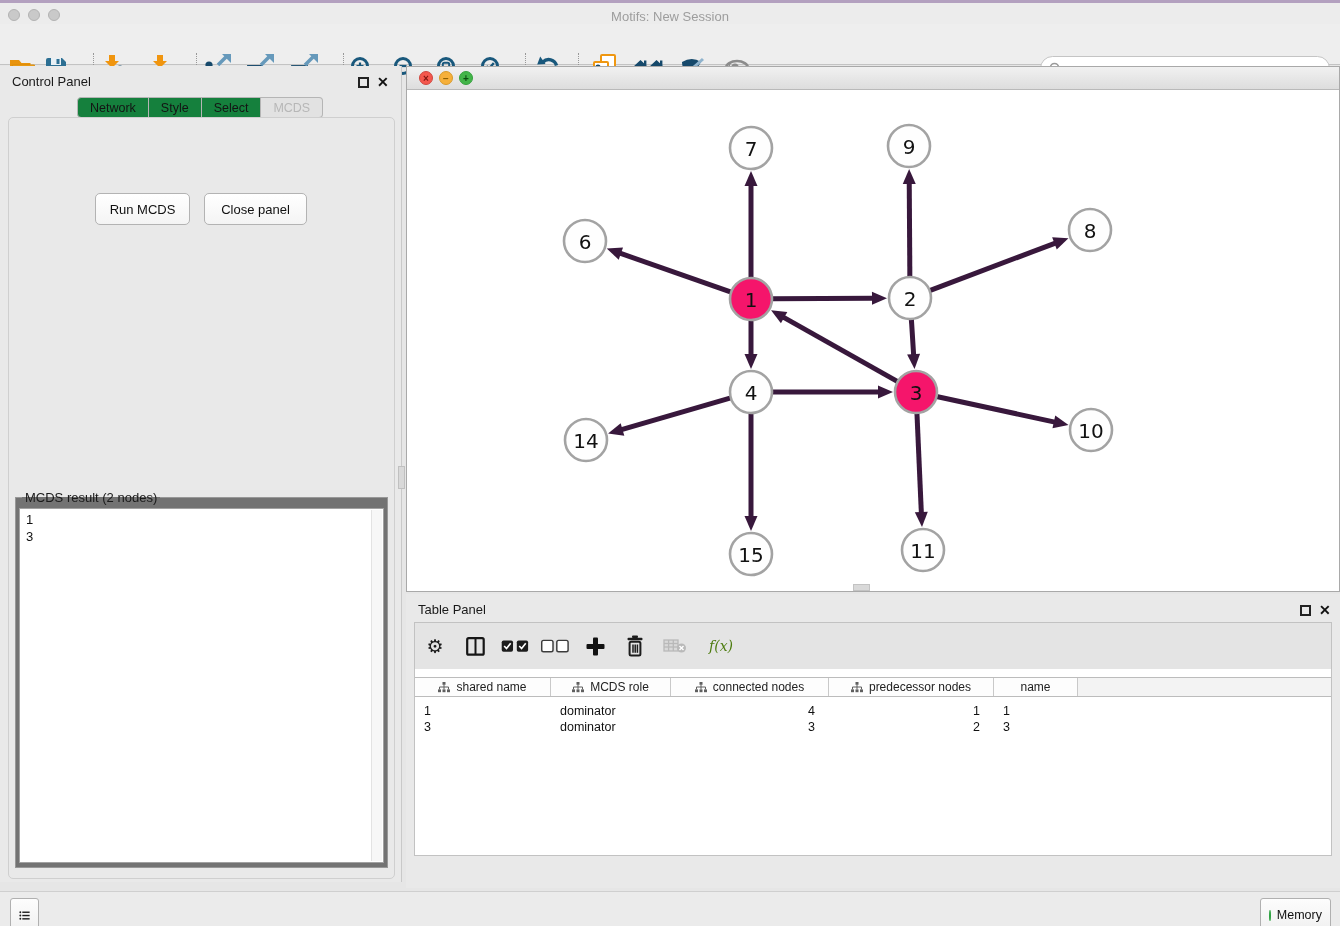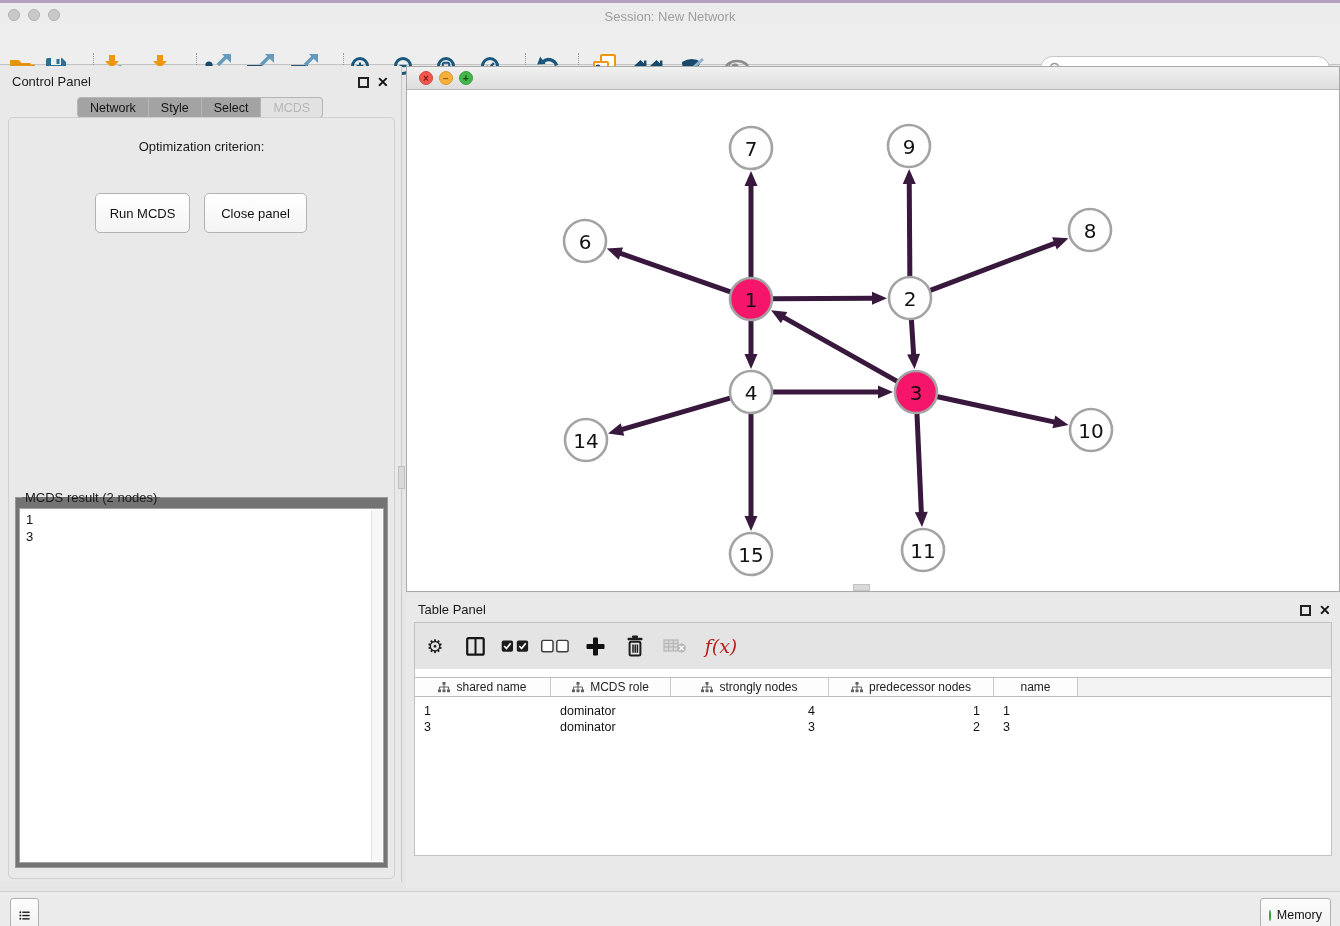--- a/index.html
+++ b/index.html
@@ -19,29 +19,29 @@
   .tsep { position:absolute; top:29px; height:30px; border-left:1px dotted #979797; width:0; }
   .searchbox { position:absolute; left:1040px; top:32px; width:290px; height:25px; background:#fff; border:1px solid #c4c4c4; border-radius:13px; display:flex; align-items:center; padding:0 8px; }
   .searchbox input { border:none; outline:none; flex:1; font-size:13px; background:transparent; margin-left:5px; font-family:"Liberation Sans",sans-serif; }
 
   
   .cpanel { left:0; top:66px; width:402px; height:816px; background:#e9e9e9; border-right:1px solid #c9c9c9; }
   .panel-title { font-size:13px; color:#1a1a1a; }
   .float-btn { width:11px; height:11px; border:2px solid #222; background:transparent; display:inline-block; }
   .close-x { font-size:14px; font-weight:bold; color:#111; line-height:11px; }
   .ctab-row { position:absolute; left:77px; top:31px; height:21px; display:flex; }
-  .tab { border:1px solid #b5b5b5; border-left:none; background:#a3a3a3; color:#141414; font-size:12.5px; display:flex; align-items:center; justify-content:center; padding:0 12px; }
+  .tab { border:1px solid #b5b5b5; border-left:none; background:#15803d; color:#141414; font-size:12.5px; display:flex; align-items:center; justify-content:center; padding:0 12px; }
   .tab:first-child { border-left:1px solid #b5b5b5; border-radius:4px 0 0 4px; }
   .tab:last-child { border-radius:0 4px 4px 0; }
   .tab.sel { background:#e2e2e2; color:#b7b7b7; }
   .cbody { position:absolute; left:8px; top:51px; width:387px; height:762px; background:#e9e9e9; border:1px solid #cfcfcf; border-radius:5px; }
   .opt-label { position:absolute; left:0; top:21px; width:100%; text-align:center; font-size:13px; color:#1a1a1a; }
   .cselect { position:absolute; left:36px; top:42px; width:308px; height:23px; background:#fff; border:1px solid #b3b3b3; border-radius:5px; display:flex; align-items:center; padding:0 10px; font-size:13px; color:#111; }
   .cselect .chev { margin-left:auto; }
-  .btn { position:absolute; height:40px; background:linear-gradient(#ffffff,#f4f4f4); border:1px solid #b3b3b3; border-radius:5px; font-size:13px; color:#111; font-family:"Liberation Sans",sans-serif; }
+  .btn { position:absolute; height:32px; background:linear-gradient(#ffffff,#f4f4f4); border:1px solid #b3b3b3; border-radius:5px; font-size:13px; color:#111; font-family:"Liberation Sans",sans-serif; }
   .result-fs { position:absolute; left:6px; top:372px; width:373px; height:378px; border:1px solid #989898; background:#737373; }
   .result-fs legend { font-size:13px; color:#1a1a1a; margin-left:6px; padding:0 3px; }
   .result-area { position:absolute; left:3px; top:3px; right:3px; bottom:4px; background:#fff; border:1px solid #a2a2a2; }
   .result-line { font-size:13px; color:#111; line-height:16.5px; padding-left:6px; }
   .scroll-track { position:absolute; top:1px; right:1px; bottom:1px; width:11px; background:#f7f7f7; border-left:1px solid #e3e3e3; }
 
   
   .netwin { left:406px; top:66px; width:934px; height:526px; background:#fff; border:1px solid #a9a9a9; }
   .net-titlebar { position:absolute; left:0; top:0; width:100%; height:23px; background:linear-gradient(#f1f1f1,#dddddd); border-bottom:1px solid #b9b9b9; }
   .mac-btn { position:absolute; top:4px; width:14px; height:14px; border-radius:50%; font-size:10px; font-weight:bold; text-align:center; line-height:13px; }
@@ -49,21 +49,21 @@
   .net-canvas { position:absolute; left:0; top:23px; width:932px; height:501px; background:#fff; }
   .h-handle { position:absolute; left:446px; top:494px; width:17px; height:7px; background:#d9d9d9; border:1px solid #c3c3c3; }
   .v-handle { left:398px; top:466px; width:7px; height:23px; background:#d9d9d9; border:1px solid #c0c0c0; position:absolute; }
 
   
   .tpanel { left:406px; top:594px; width:934px; height:294px; background:#e9e9e9; }
   .tp-container { position:absolute; left:8px; top:28px; width:918px; height:234px; background:#fff; border:1px solid #c2c2c2; }
   .tp-toolbar { position:absolute; left:0; top:0; width:100%; height:46px; background:#e4e4e4; display:flex; align-items:center; }
   .tp-ibtn { background:transparent; border:none; margin:0 6px; display:flex; align-items:center; justify-content:center; width:28px; height:30px; }
   .gear-glyph { font-size:19px; color:#1c1c1c; font-family:"DejaVu Sans",sans-serif; }
-  .fx-glyph { font-family:"DejaVu Serif",serif; font-style:italic; font-size:19px; color:#b91c1c; }
+  .fx-glyph { font-family:"DejaVu Serif",serif; font-style:italic; font-size:14px; color:#4d7c0f; }
   .thead { position:absolute; left:0; top:54px; width:100%; height:20px; display:flex; border-top:1px solid #bcbcbc; border-bottom:1px solid #bcbcbc; background:#fdfdfd; }
   .th { display:flex; align-items:center; justify-content:center; font-size:12px; color:#222; border-right:1px solid #c9c9c9; gap:6px; }
   .th-fill { flex:1; background:#f3f3f3; }
   .trow { position:absolute; left:0; width:100%; height:17px; display:flex; font-size:12.5px; color:#111; }
   .td { display:flex; align-items:center; }
   .td.num { justify-content:flex-end; padding-right:14px; }
   .td.txt { padding-left:9px; }
   .ttab-row { position:absolute; left:0; top:272px; width:934px; display:flex; justify-content:center; }
   .ttab-row .tab { height:21px; }
 
@@ -75,21 +75,21 @@
   svg text { font-family:"DejaVu Sans","Liberation Sans",sans-serif; }
 </style>
 </head>
 <body>
 
 <div class="abs top-strip"></div>
 <div class="abs titlebar">
   <div class="abs" style="left:8px; top:4px;">
     <span class="tl-dot"></span><span class="tl-dot"></span><span class="tl-dot"></span>
   </div>
-  <div class="abs win-title">Session: New Network</div>
+  <div class="abs win-title">Motifs: New Session</div>
 </div>
 
 <div class="abs toolbar">
   <button class="tbtn" style="left:5px">
     <svg width="28" height="26" viewBox="0 0 28 26">
       <path d="M2 5 h9 l2.5 3 h9 v4 H2 z" fill="#e8930c"></path>
       <path d="M4.5 10 h22 l-4.5 12 H1.8 z" fill="#f6a81e" stroke="#d98a08" stroke-width="1"></path>
     </svg>
   </button>
   <button class="tbtn" style="left:39px">
@@ -262,21 +262,20 @@
       </div>
     <div class="tab">
         <span>Select</span>
       </div>
     <div class="tab sel">
         <span>MCDS</span>
       </div>
   </div>
 
   <div class="cbody">
-    <div class="opt-label">Optimization criterion:</div>
     <button class="btn" style="left:86px; top:75px; width:95px;"><span>Run MCDS</span></button>
     <button class="btn" style="left:195px; top:75px; width:103px;"><span>Close panel</span></button>
 
     <fieldset class="result-fs">
       <legend>MCDS result (2 nodes)</legend>
       <div class="result-area">
         <div class="result-line" style="margin-top:3px">1</div>
         <div class="result-line">3</div>
         <div class="scroll-track"></div>
       </div>
@@ -464,21 +463,21 @@
       <div class="th" style="width:158px">
         <svg width="12" height="11" viewBox="0 0 12 11">
             <g fill="#5f5f5f">
               <rect x="4.5" y="0" width="3" height="2.8"></rect>
               <rect x="0" y="7.4" width="3" height="2.8"></rect>
               <rect x="4.5" y="7.4" width="3" height="2.8"></rect>
               <rect x="9" y="7.4" width="3" height="2.8"></rect>
             </g>
             <path d="M6 2.8 V5 M1.5 5 H10.5 M1.5 5 V7.4 M6 5 V7.4 M10.5 5 V7.4" stroke="#5f5f5f" fill="none" stroke-width="1"></path>
           </svg>
-        <span>strongly nodes</span>
+        <span>connected nodes</span>
       </div>
       <div class="th" style="width:165px">
         <svg width="12" height="11" viewBox="0 0 12 11">
             <g fill="#5f5f5f">
               <rect x="4.5" y="0" width="3" height="2.8"></rect>
               <rect x="0" y="7.4" width="3" height="2.8"></rect>
               <rect x="4.5" y="7.4" width="3" height="2.8"></rect>
               <rect x="9" y="7.4" width="3" height="2.8"></rect>
             </g>
             <path d="M6 2.8 V5 M1.5 5 H10.5 M1.5 5 V7.4 M6 5 V7.4 M10.5 5 V7.4" stroke="#5f5f5f" fill="none" stroke-width="1"></path>

